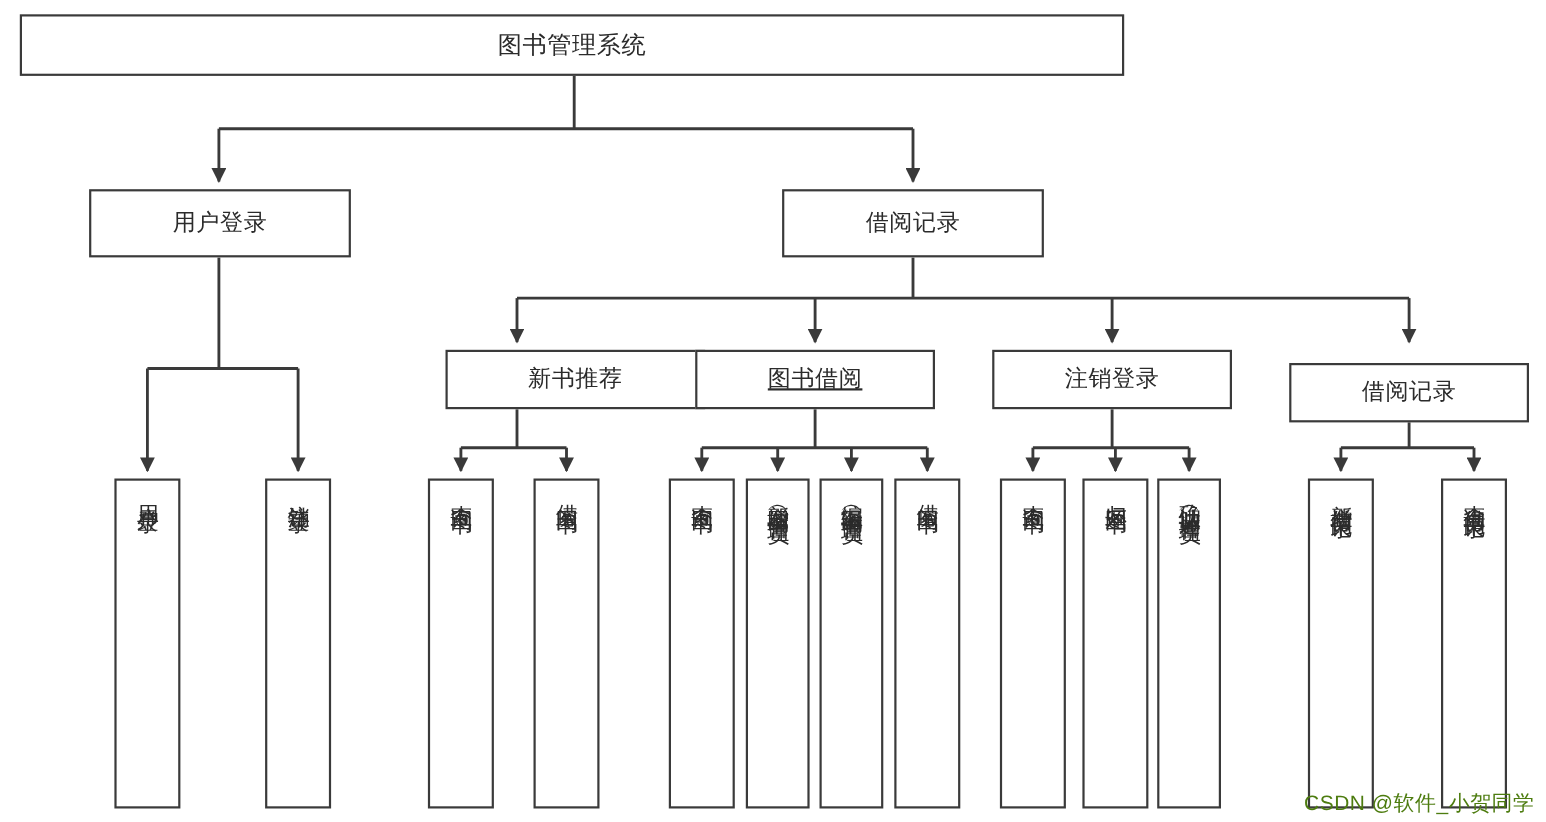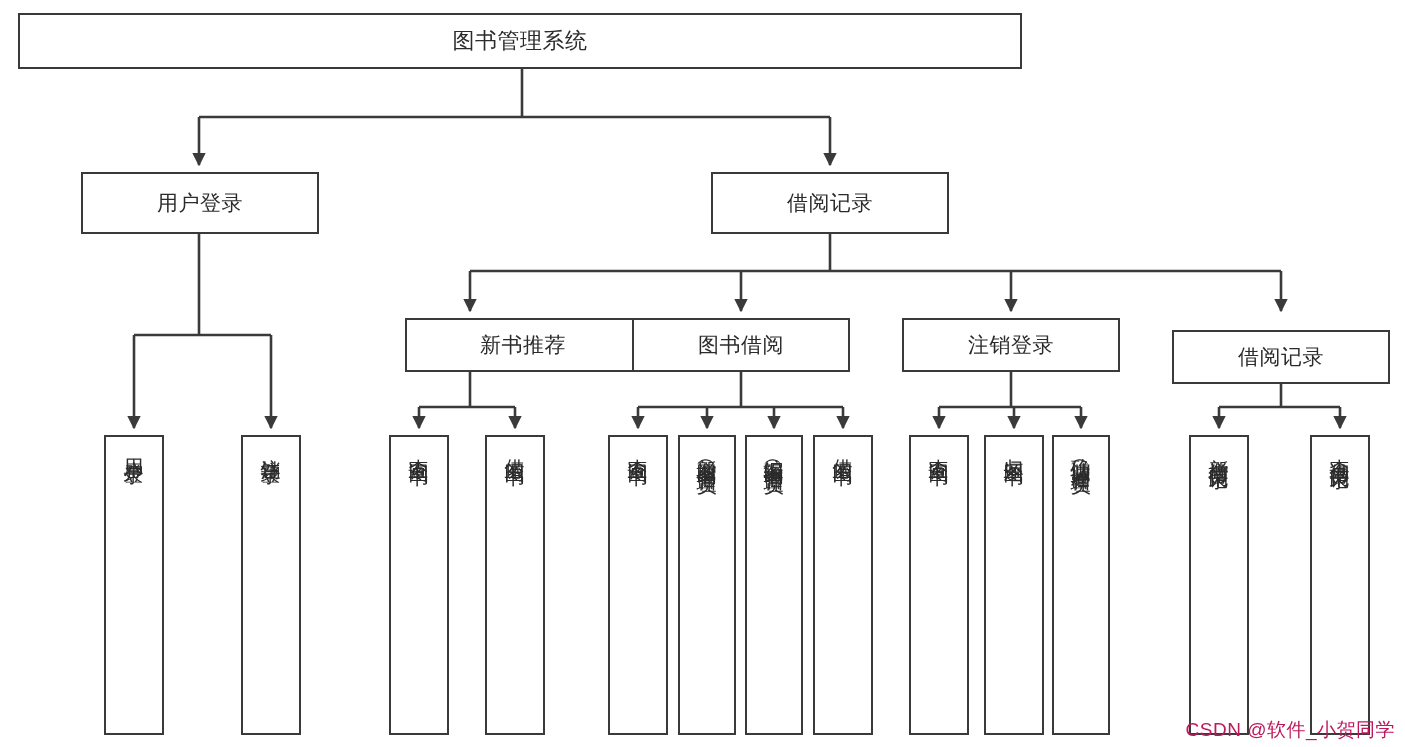--- a/index.html
+++ b/index.html
@@ -58,21 +58,21 @@
     letter-spacing: 2.5px;
     line-height: 1;
     white-space: nowrap;
     display: block;
   }
   .watermark {
     position: absolute;
     right: 10px;
     bottom: 4px;
     font-size: 19px;
-    color: #be185d;
+    color: #4d7c0f;
     letter-spacing: 0.5px;
     white-space: nowrap;
     pointer-events: none;
     user-select: none;
   }
 </style>
 </head>
 <body>
 
 <div id="diagram-root">
@@ -127,21 +127,21 @@
 
     </g>
   </svg>
 
   <div class="node h root" style="left: 18px; top: 13px; width: 1004px; height: 56px;">图书管理系统</div>
 
   <div class="node h" style="left: 81px; top: 172px; width: 238px; height: 62px;">用户登录</div>
   <div class="node h" style="left: 711px; top: 172px; width: 238px; height: 62px;">借阅记录</div>
 
   <div class="node h" style="left: 361px; top: 318px; width: 236px; height: 54px; margin-left: 44px;">新书推荐</div>
-  <div class="node h" style="left: 632px; top: 318px; width: 218px; height: 54px;">图书借阅</div>
+  <div class="node h" style="left: 632px; top: 318px; width: 218px; height: 54px; text-decoration: underline;">图书借阅</div>
   <div class="node h" style="left: 902px; top: 318px; width: 218px; height: 54px;">注销登录</div>
   <div class="node h" style="left: 1172px; top: 330px; width: 218px; height: 54px;">借阅记录</div>
 
   <div class="node v" style="left: 104px; top: 435px; width: 60px; height: 300px;">
     <span class="vtext">用户登录</span>
   </div>
   <div class="node v" style="left: 241px; top: 435px; width: 60px; height: 300px;">
     <span class="vtext">注销登录</span>
   </div>
   <div class="node v" style="left: 389px; top: 435px; width: 60px; height: 300px;">

